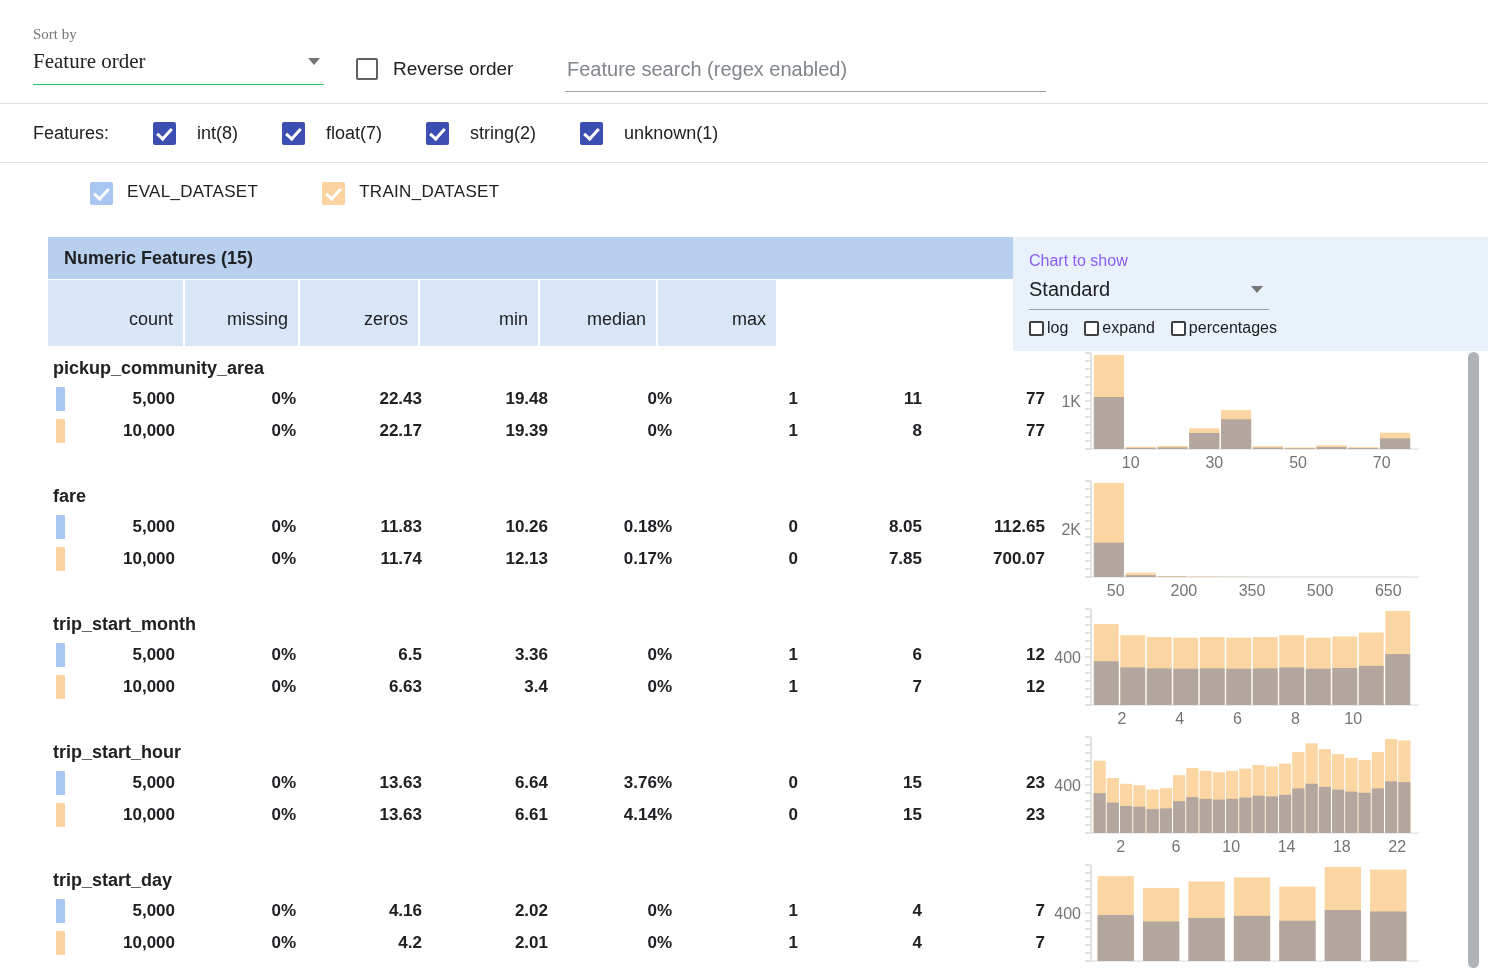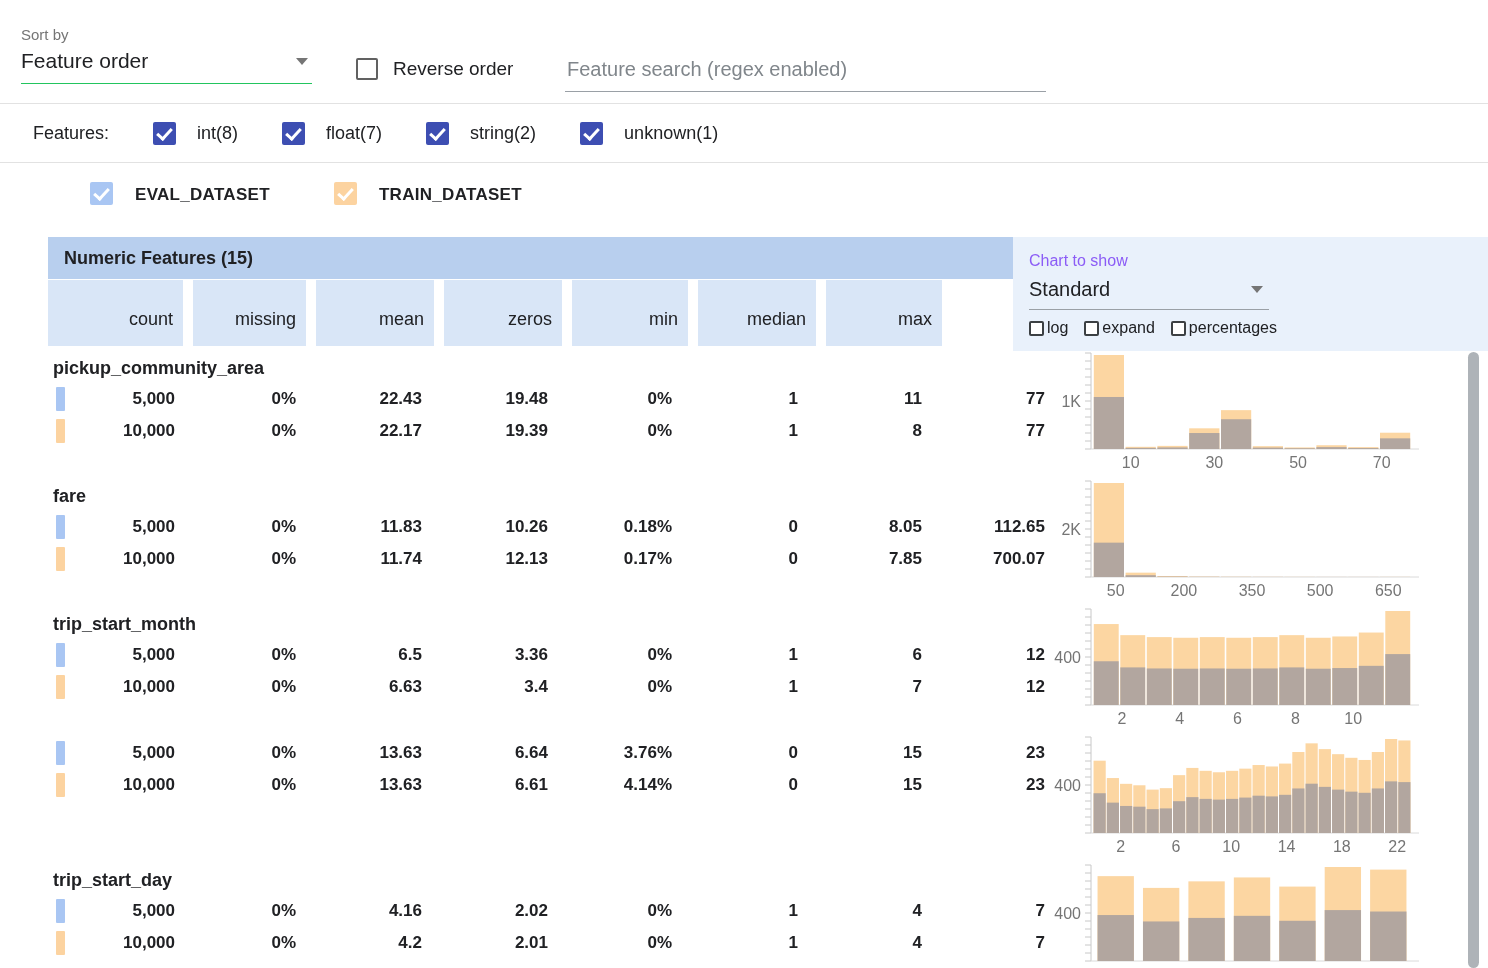--- a/index.html
+++ b/index.html
@@ -2,21 +2,21 @@
 <html><head>
 <meta charset="utf-8">
 <style>
   * { margin:0; padding:0; box-sizing:border-box; }
   html,body { width:1488px; height:968px; overflow:hidden; background:#fff;
     font-family:"Liberation Sans", sans-serif; color:#202124; }
   .page { position:relative; width:1488px; height:968px; overflow:hidden; }
 
   
   .topbar { position:absolute; left:0; top:0; width:1488px; height:103px; }
-  .sortby { position:absolute; left:21px; top:26px; width:291px; }
+  .sortby { position:absolute; left:33px; top:26px; width:291px;font-family:Liberation Serif, serif; }
   .sortby-label { font-size:15px; color:#757575; margin-bottom:2px; }
   .selectbox { display:flex; justify-content:space-between; align-items:center;
     border-bottom:1px solid #22c55e; padding:4px 4px 10px 0; font-size:21px; cursor:pointer; }
   .arrow-down { width:0; height:0; border-left:6px solid transparent; border-right:6px solid transparent;
     border-top:7px solid #757575; }
   .reverse { position:absolute; left:356px; top:58px; display:flex; align-items:center; gap:15px; font-size:19px; }
   .search { position:absolute; left:565px; top:52px; width:481px; border:none; outline:none;
     border-bottom:1px solid #9aa0a6; font-size:20px; padding:6px 2px 10px 2px; background:transparent;
     font-family:"Liberation Sans", sans-serif; color:#202124; }
   .search::placeholder { color:#80868b; }
@@ -24,36 +24,36 @@
   .divider { position:absolute; left:0; width:1488px; height:1px; background:#e2e2e2; }
 
   
   .filters-row { position:absolute; left:0; top:104px; width:1488px; height:58px;
     display:flex; align-items:center; padding-left:33px; gap:44px; font-size:18px; }
   .fgroup { display:flex; align-items:center; gap:21px; }
 
   
   .legend-row { position:absolute; left:90px; top:163px; height:60px;
     display:flex; align-items:center; gap:64px; font-size:17px; letter-spacing:.3px; }
-  .lgroup { display:flex; align-items:flex-end; gap:22px;font-weight:bold; }
+  .lgroup { display:flex; align-items:flex-start; gap:14px; }
 
   
   .cb { width:23px; height:23px; border-radius:2px; position:relative; flex:none; cursor:pointer; }
   .cb.checked::after { content:""; position:absolute; left:7px; top:3px; width:6px; height:12px;
     border:solid #fff; border-width:0 3px 3px 0; transform:rotate(42deg); }
   .cb.unchecked { width:22px; height:22px; background:#fff; border:2px solid #616161; }
   .cb.tiny { width:15px; height:15px; background:#fff; border:2px solid #3c4043; border-radius:2px; }
 
   
   .table-wrap { position:absolute; left:48px; top:237px; width:965px; }
   .table-title { height:42px; background:#b8cfee; font-weight:bold; font-size:18px;
     display:flex; align-items:center; padding-left:16px; }
   .col-headers { margin-top:1px; display:grid;
     grid-template-columns:135px 113px 118px 118px 116px 118px 116px 117px;
-    gap:10px; height:66px; background:#fff; }
+    gap:2px; height:66px; background:#fff; }
   .col-headers .hcell { background:#d9e6f7; display:flex; align-items:flex-end; justify-content:flex-end;
     padding:0 10px 16px 0; font-size:18px; color:#202124; }
   .feature-body { margin-top:2px; }
   .feature-block { height:128px; padding-top:5px; }
   .fname { font-weight:bold; font-size:18px; padding-left:5px; height:30px; display:flex; align-items:center; }
   .frow { position:relative; display:grid;
     grid-template-columns:137px 115px 120px 120px 118px 120px 118px 117px; height:32px; align-items:center;gap:6px; }
   .frow .cell { text-align:right; padding-right:10px; font-size:17px; font-weight:700; }
   .swatch { position:absolute; left:8px; top:4px; width:9px; height:24px; border-radius:1px; }
 
@@ -128,21 +128,20 @@
         <span class="cb checked" style="background: rgb(252, 211, 160);"></span>
         <span>TRAIN_DATASET</span>
       </div>
     </div>
 
   <div class="table-wrap">
     <div class="table-title">Numeric Features (15)</div>
     <div class="col-headers">
         <div class="hcell">count</div>
         <div class="hcell">missing</div>
-        <div class="hcell">mean</div>
         <div class="hcell">zeros</div>
         <div class="hcell">min</div>
         <div class="hcell">median</div>
         <div class="hcell">max</div>
       </div>
     <div class="feature-body">
         <div class="feature-block">
           <div class="fname">pickup_community_area</div>
           <div class="frow">
             <span class="swatch" style="background: rgb(169, 198, 243);"></span>
@@ -211,20 +210,21 @@
             <div class="cell">0%</div>
             <div class="cell">6.63</div>
             <div class="cell">3.4</div>
             <div class="cell">0%</div>
             <div class="cell">1</div>
             <div class="cell">7</div>
             <div class="cell">12</div>
           </div>
         </div>
         <div class="feature-block">
+          <div class="fname">trip_start_hour</div>
           <div class="frow">
             <span class="swatch" style="background: rgb(169, 198, 243);"></span>
             <div class="cell">5,000</div>
             <div class="cell">0%</div>
             <div class="cell">13.63</div>
             <div class="cell">6.64</div>
             <div class="cell">3.76%</div>
             <div class="cell">0</div>
             <div class="cell">15</div>
             <div class="cell">23</div>

